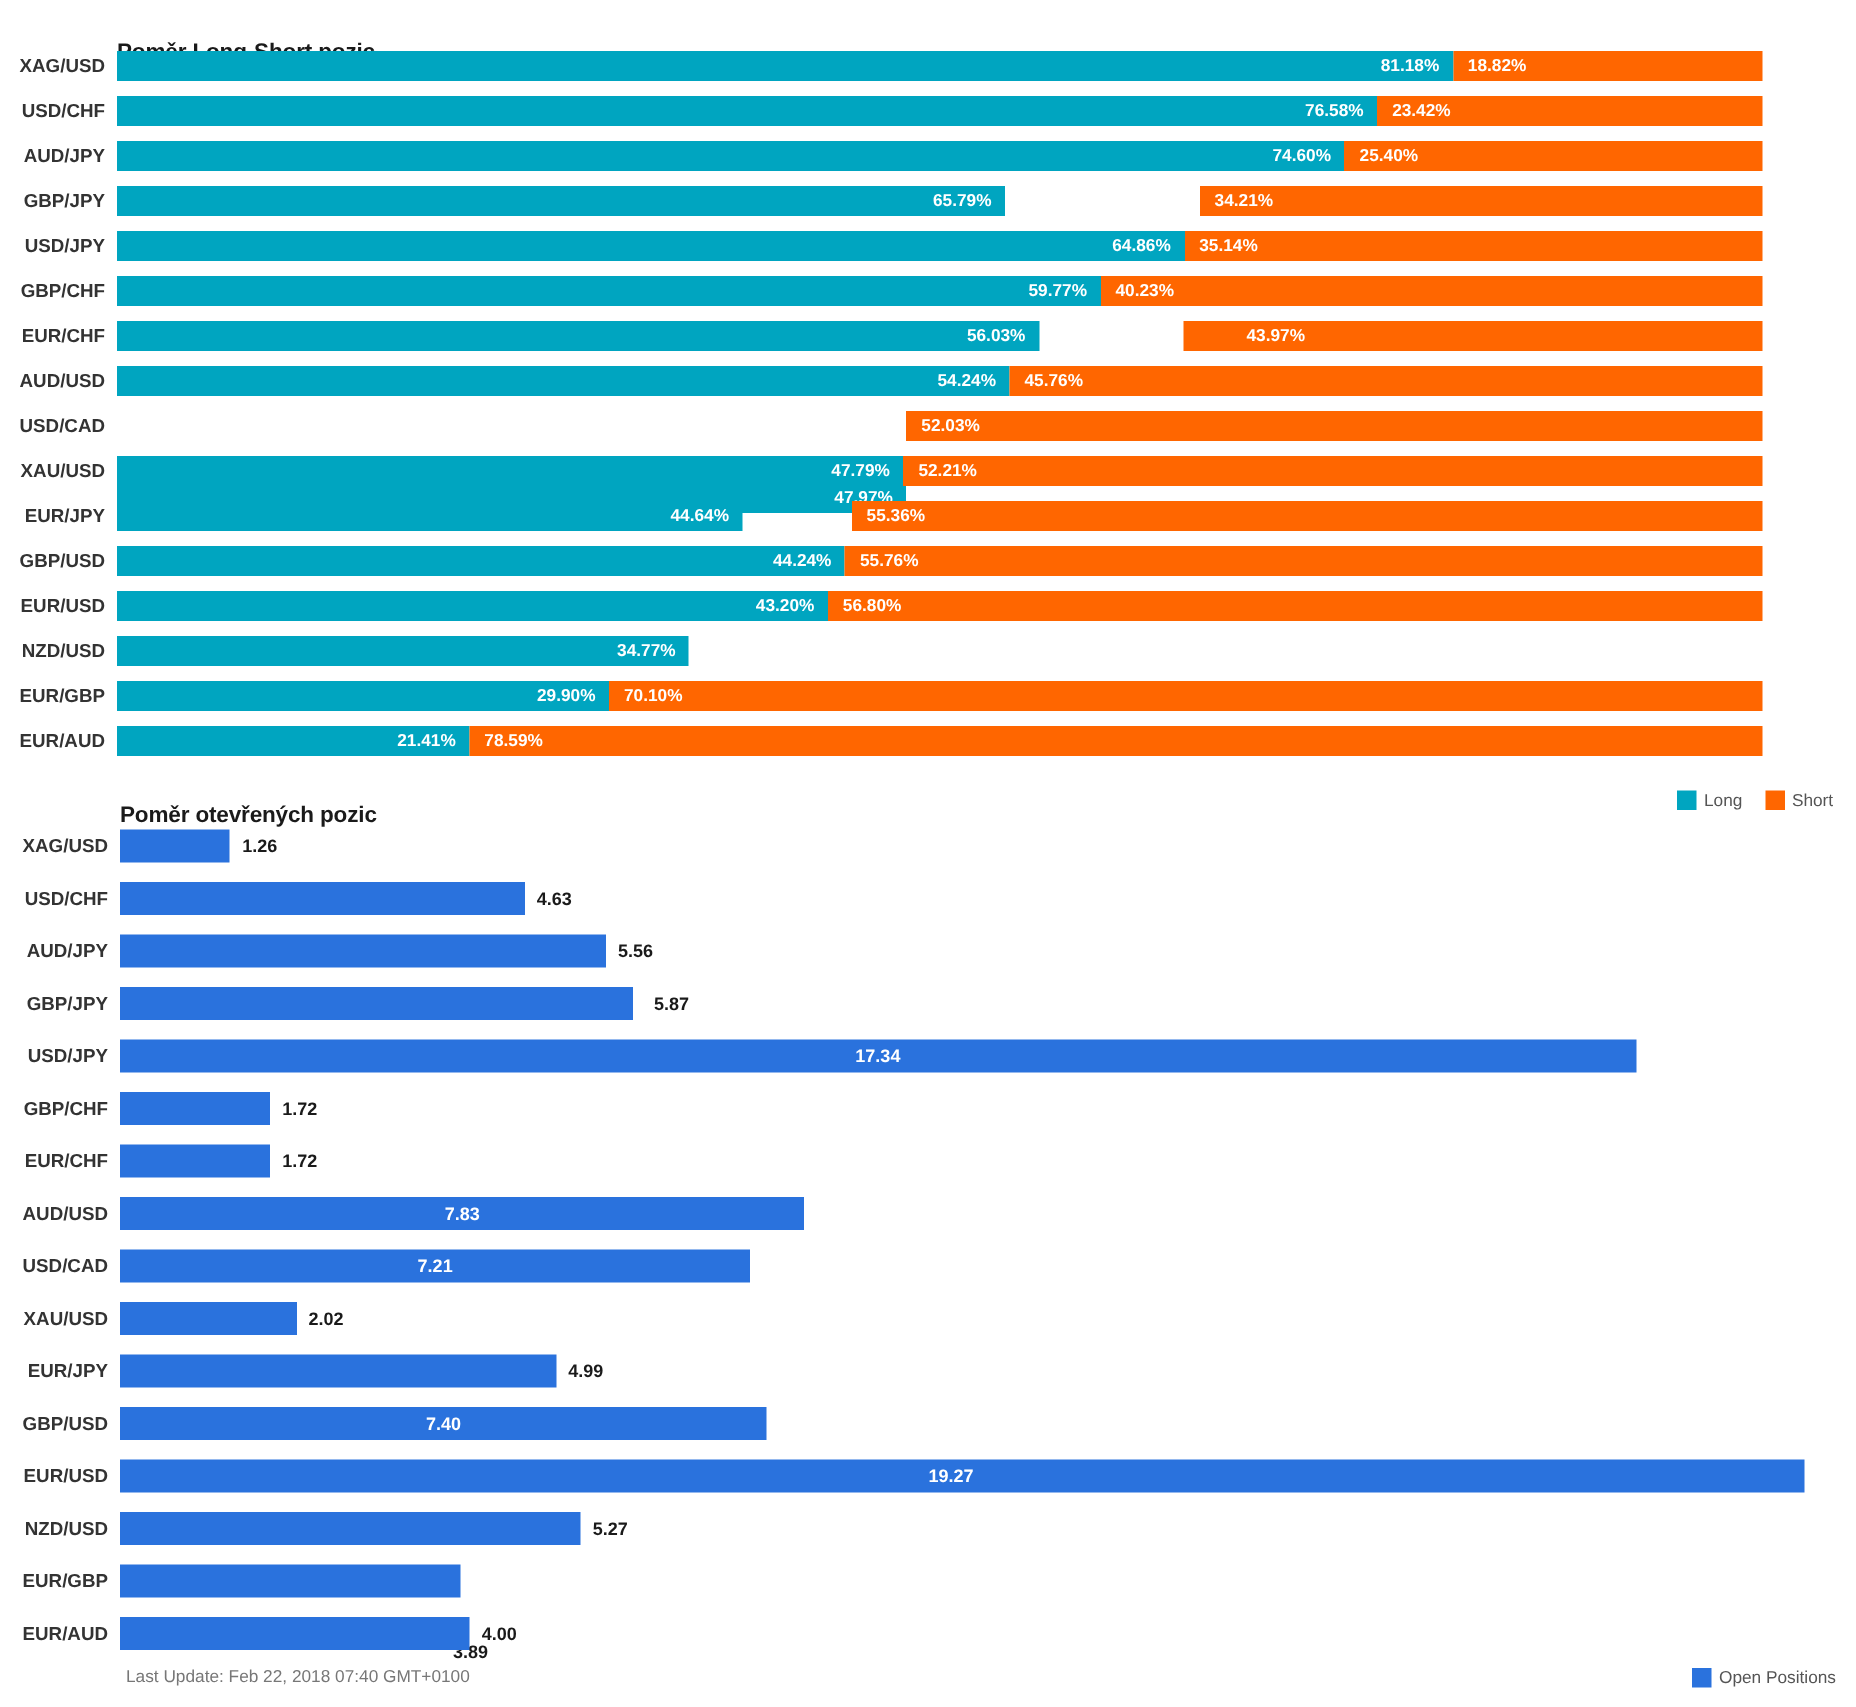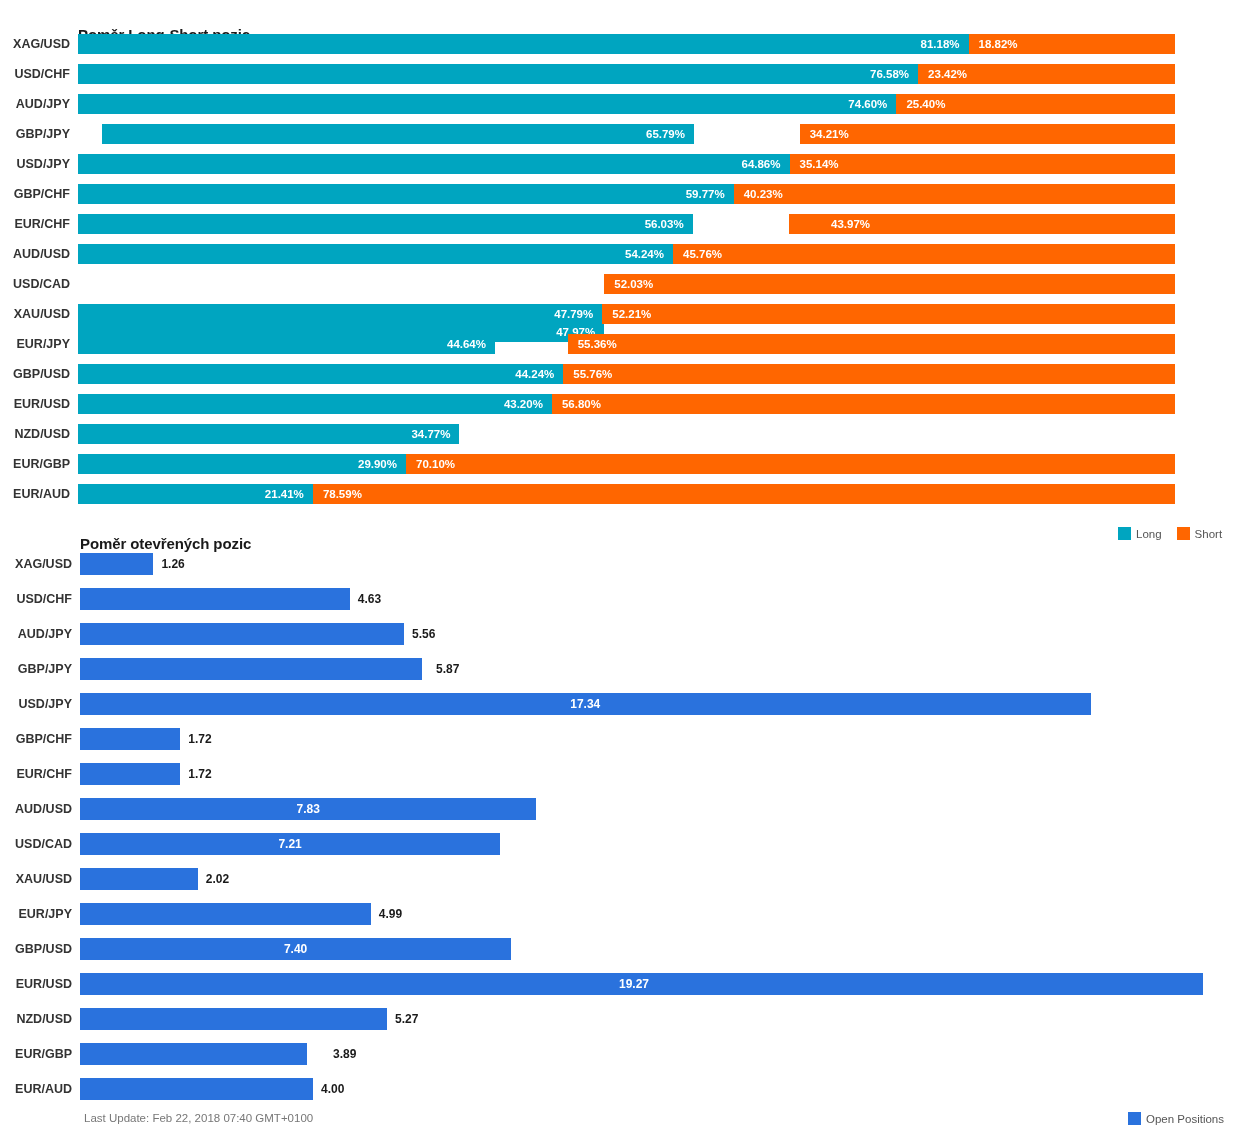--- a/index.html
+++ b/index.html
@@ -180,21 +180,21 @@
       <div class="row" style="top: 94px;">
         <div class="row-label">AUD/JPY</div>
         <div class="bar-track">
           <div class="seg seg-long" style="width: 818.362px; background: rgb(0, 165, 192);"><span>74.60%</span></div>
           <div class="seg seg-short" style="width: 278.638px; background: rgb(255, 102, 0);"><span>25.40%</span></div>
         </div>
       </div>
       <div class="row" style="top: 124px;">
         <div class="row-label">GBP/JPY</div>
         <div class="bar-track">
-          <div class="seg seg-long" style="width: 592px; background: rgb(0, 165, 192); margin-left: 24px;"><span>65.79%</span></div>
+          <div class="seg seg-long" style="width: 592px; background: rgb(0, 165, 192);"><span>65.79%</span></div>
           <div class="seg seg-short" style="width: 375.284px; background: rgb(255, 102, 0);"><span>34.21%</span></div>
         </div>
       </div>
       <div class="row" style="top: 154px;">
         <div class="row-label">USD/JPY</div>
         <div class="bar-track">
           <div class="seg seg-long" style="width: 711.514px; background: rgb(0, 165, 192);"><span>64.86%</span></div>
           <div class="seg seg-short" style="width: 385.486px; background: rgb(255, 102, 0);"><span>35.14%</span></div>
         </div>
       </div>
@@ -356,21 +356,21 @@
         <div class="op-val inside" style="left: 80px; width: 1108px;">19.27</div>
       </div>
       <div class="row" style="top: 493px;">
         <div class="row-label">NZD/USD</div>
         <div class="op-bar" style="width: 307.12px; background: rgb(42, 114, 221);"></div>
         <div class="op-val" style="left: 395.12px;">5.27</div>
       </div>
       <div class="row" style="top: 528px;">
         <div class="row-label">EUR/GBP</div>
         <div class="op-bar" style="width: 226.698px; background: rgb(42, 114, 221);"></div>
-        <div class="op-val" style="left: 333px;">3.89</div>
+        <div class="op-val" style="left: 302px; margin-top: 47px;">3.89</div>
       </div>
       <div class="row" style="top: 563px;">
         <div class="row-label">EUR/AUD</div>
         <div class="op-bar" style="width: 233.108px; background: rgb(42, 114, 221);"></div>
         <div class="op-val" style="left: 321.108px;">4.00</div>
       </div>
     </div>
   <div class="legend" style="left:1128px;top:597px;">
       <div class="legend-item">
         <span class="legend-swatch" style="background: rgb(42, 114, 221);"></span>

